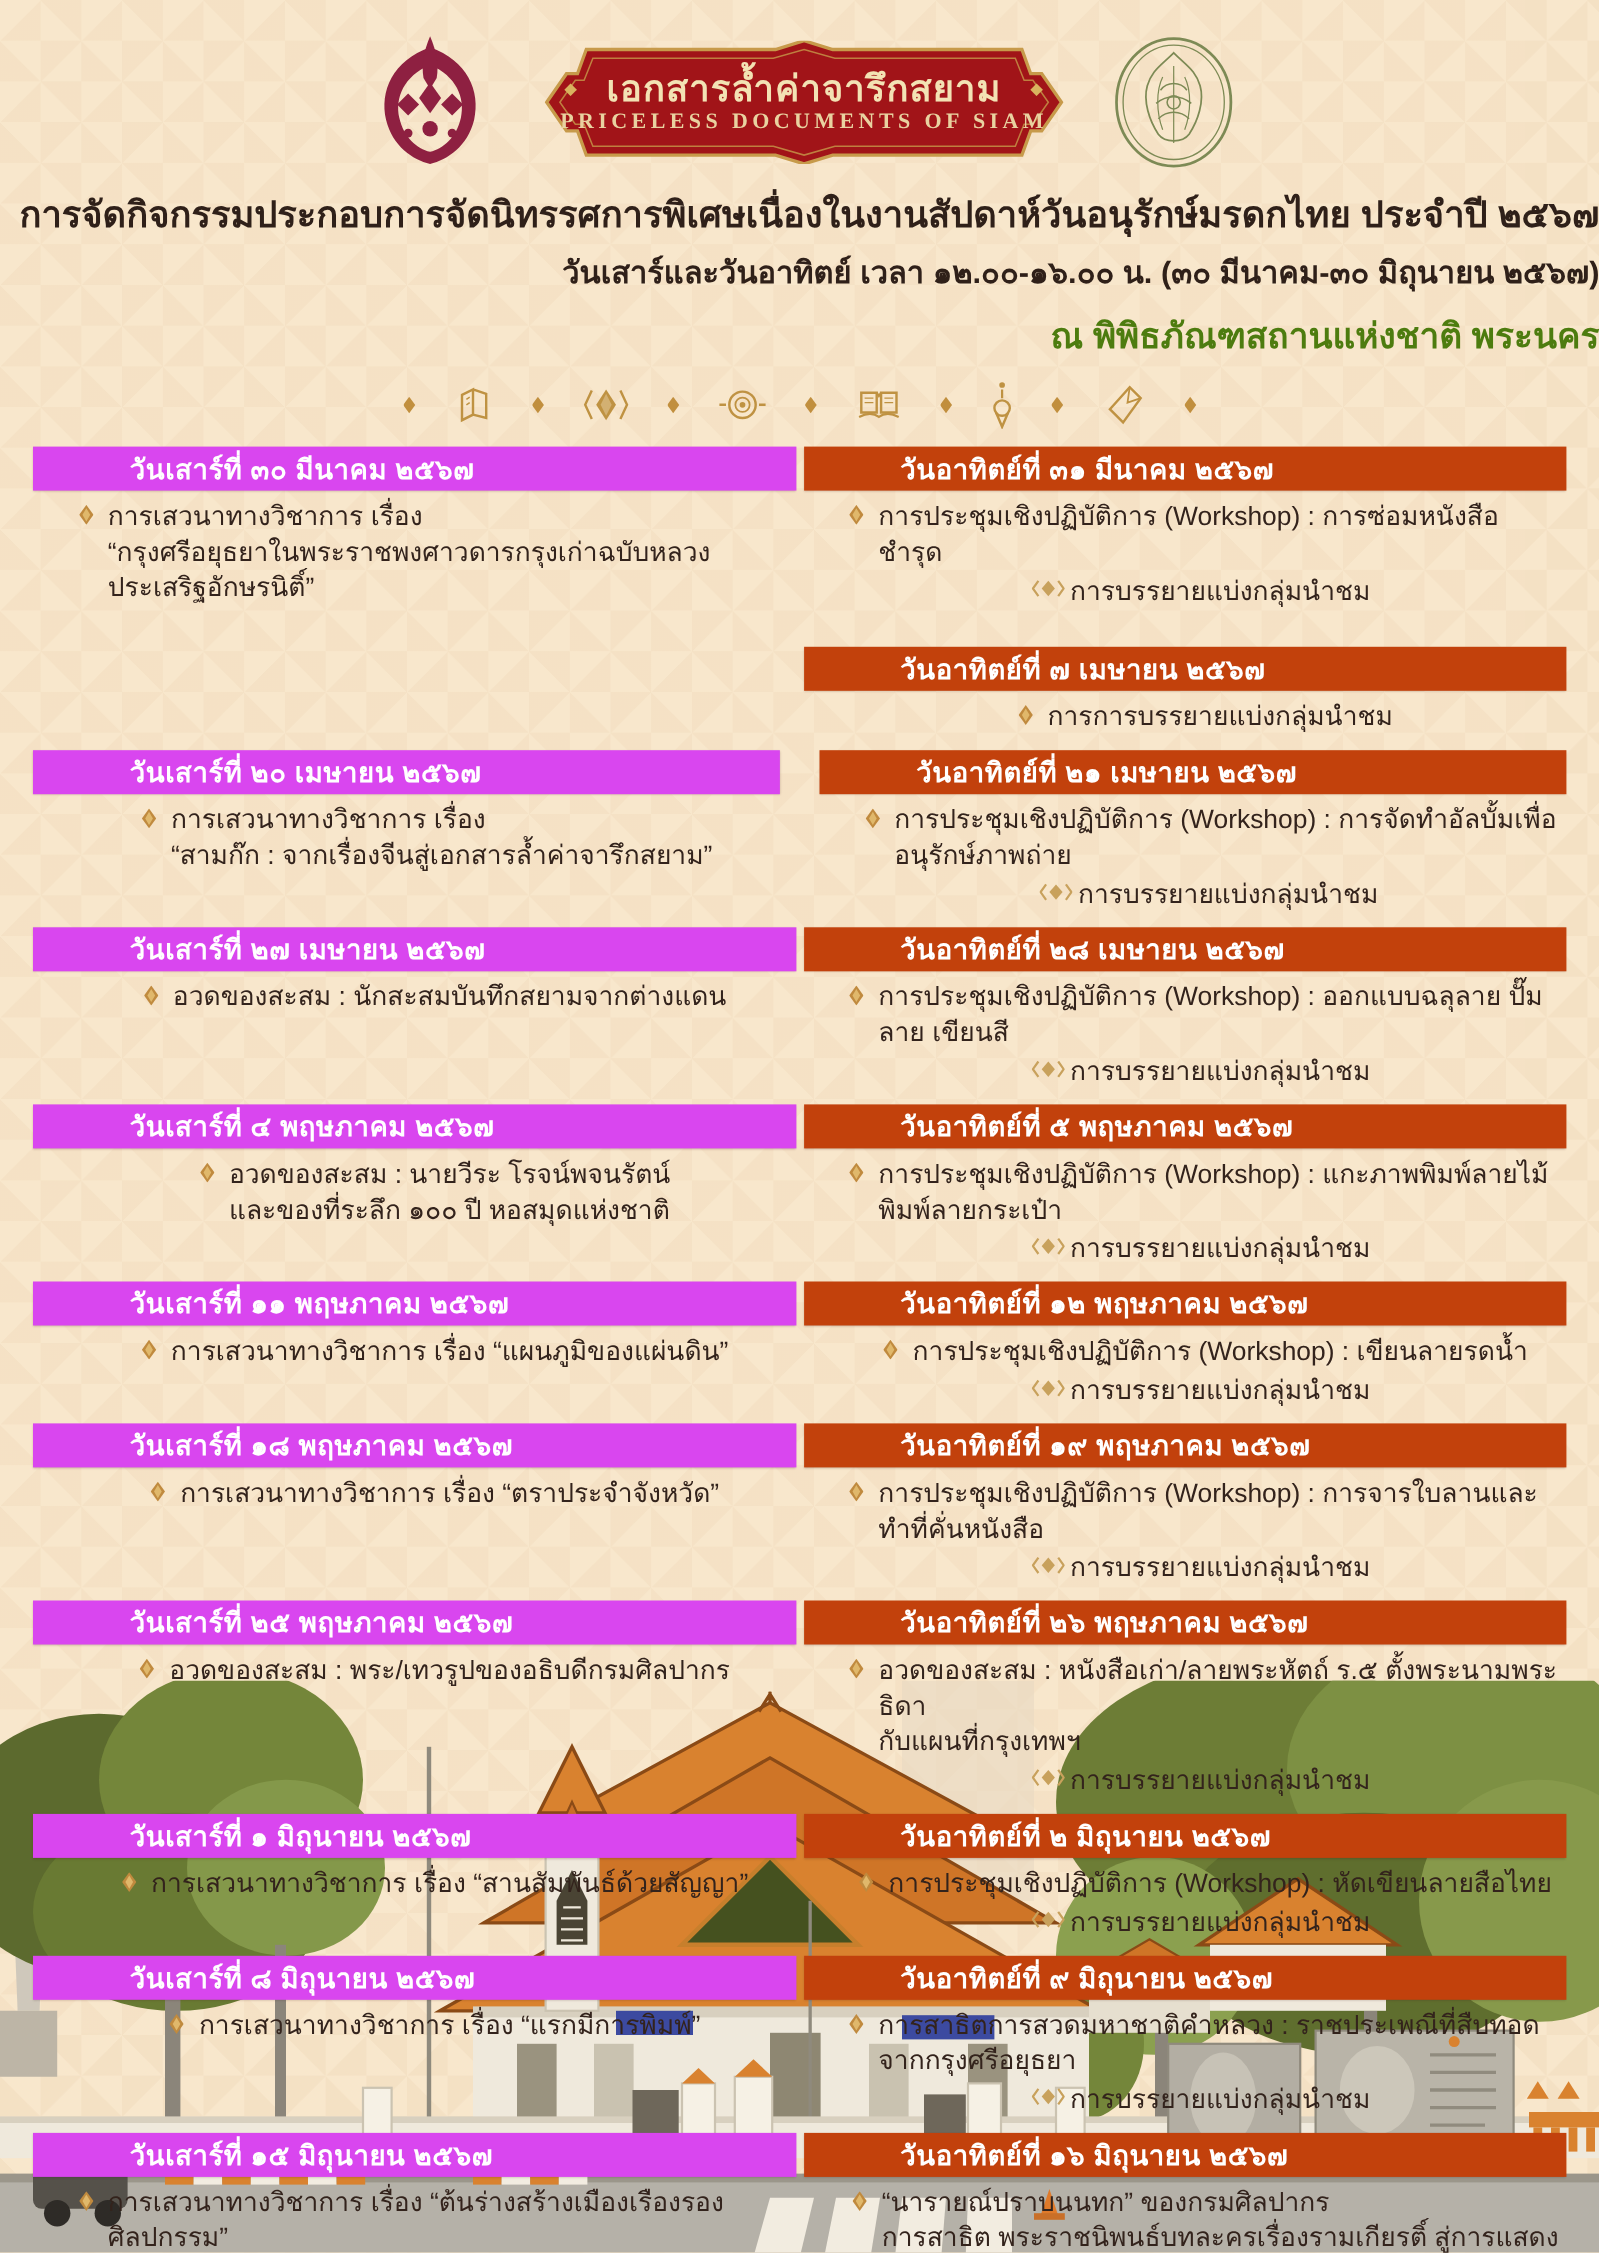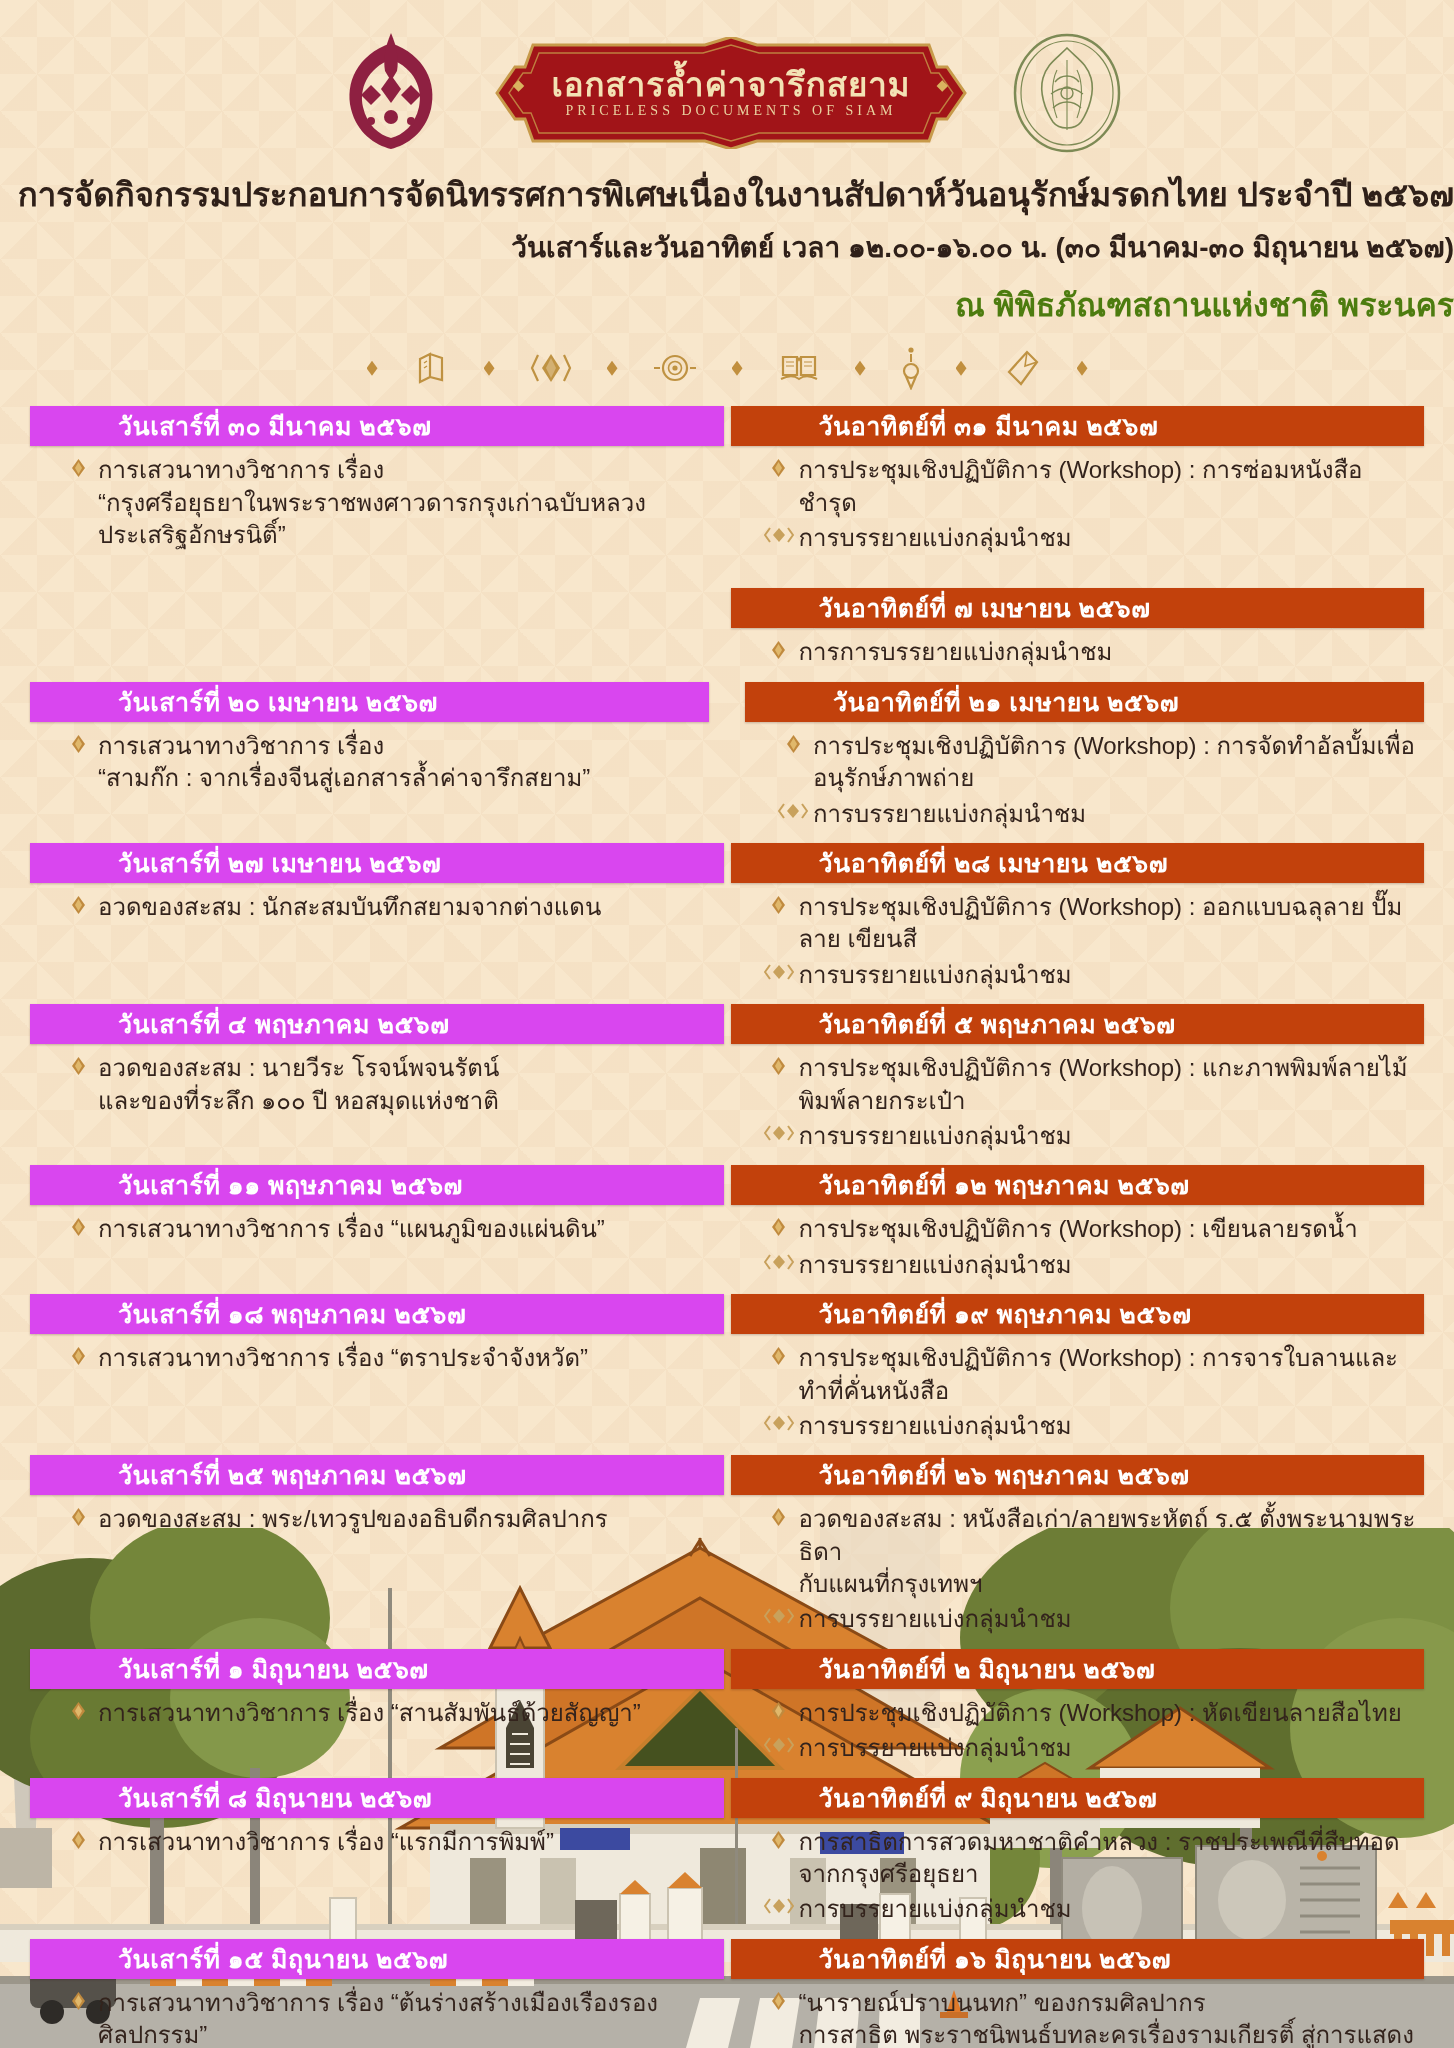--- a/index.html
+++ b/index.html
@@ -22,21 +22,21 @@
   .page{position:relative;z-index:2;}
 
   
   .masthead{display:flex;align-items:center;justify-content:center;gap:40px;padding-top:18px;height:150px;}
   .crest svg{display:block;}
   .banner-wrap{position:relative;width:472px;height:112px;}
   .banner-wrap svg.banner-bg{position:absolute;inset:0;}
   .banner-text{position:absolute;inset:0;display:flex;flex-direction:column;align-items:center;justify-content:center;gap:2px;}
   .banner-thai{font-size:33px;font-weight:bold;color:#f3e2b4;letter-spacing:1px;line-height:1;display:flex;align-items:center;gap:26px;}
   .banner-thai .mini-diamond{color:#d9b35f;font-size:15px;}
-  .banner-eng{font-family:"Liberation Serif","DejaVu Serif",serif;font-size:14px;letter-spacing:4px;color:#e9d2a0;font-weight:normal;}
+  .banner-eng{font-family:"Liberation Serif","DejaVu Serif",serif;font-size:20px;letter-spacing:4px;color:#e9d2a0;font-weight:bold;}
   .seal svg{display:block;}
 
   .titles{text-align:right;margin-top:6px;}
   .title-1{font-size:33px;font-weight:bold;line-height:1.25;color:#2f2019;}
   .title-2{font-size:28px;font-weight:bold;margin-top:10px;color:#2f2019;}
   .title-3{font-size:32px;font-weight:bold;margin-top:10px;color:#4d7c0f;}
 
   .icon-row{display:flex;align-items:center;justify-content:center;gap:34px;margin-top:16px;height:44px;}
   .icon-row .dia{width:11px;height:15px;background:#c18f3e;clip-path:polygon(50% 0,100% 50%,50% 100%,0 50%);}
   .icon-row svg{display:block;}
@@ -55,21 +55,21 @@
   .sched-row:nth-child(9){min-height:105px;}
   .sched-row:nth-child(10){min-height:140px;}
   .sched-row:nth-child(11){min-height:105px;}
   .sched-row:nth-child(12){min-height:150px;}
   .datebar{height:40px;display:flex;align-items:center;padding-left:88px;
     color:#fff;font-size:25px;font-weight:bold;letter-spacing:.5px;
     box-shadow:0 1px 2px rgba(60,20,20,.25);}
   .datebar.sat{background:#d946ef;}
   .datebar.sun{background:#c2410c;}
   .items{padding:8px 4px 10px 28px;}
-  .item{display:flex;align-items:flex-start;margin-bottom:3px;}
+  .item{display:flex;align-items:flex-start;margin-bottom:3px;justify-content:center;}
   .bullet{flex:0 0 40px;display:flex;justify-content:center;padding-top:5px;}
   .itext{font-size:24px;line-height:1.35;color:#33231c;font-weight:500;}
   .items + .datebar{margin-top:21px;}
 
   
   .illustration{position:absolute;left:0;bottom:0;width:1454px;height:520px;z-index:1;}
   .illustration svg{display:block;width:1454px;height:520px;}
 </style>
 </head>
 <body>

